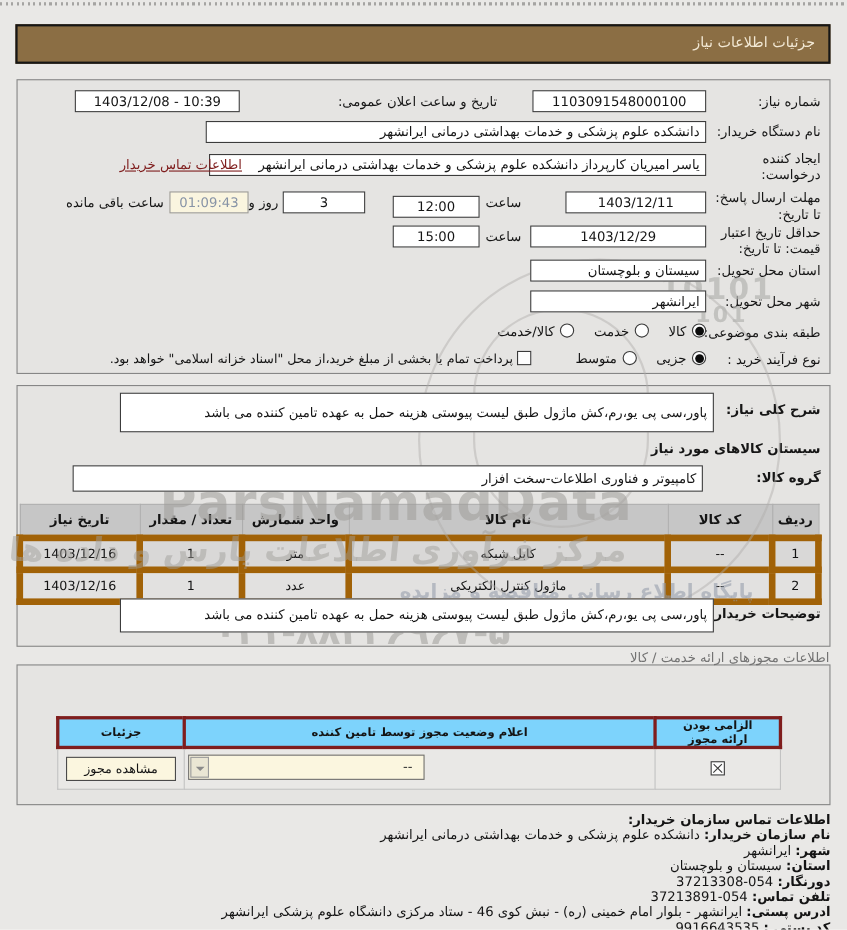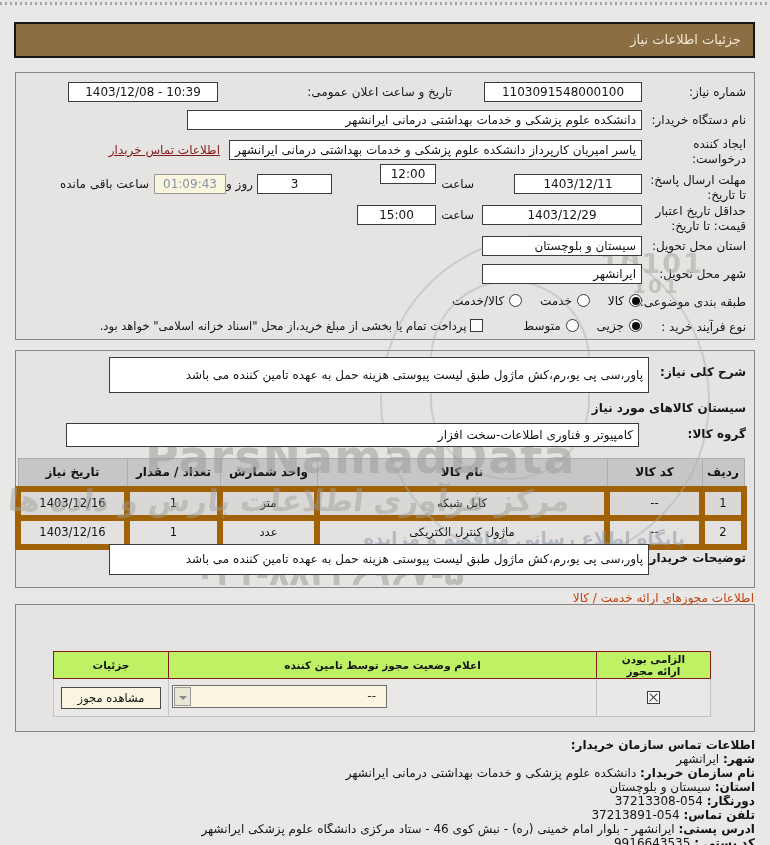--- a/index.html
+++ b/index.html
@@ -35,30 +35,30 @@
       height:1.4px;background:#3a3a3a;}
   .cb.checked:before{transform:rotate(45deg);}
   .cb.checked:after{transform:rotate(-45deg);}
   .rgroup{position:absolute;white-space:nowrap;z-index:2;font-size:12px;line-height:16px;}
   .rgroup .opt{margin-left:14px;}
   table{border-collapse:collapse;table-layout:fixed;position:absolute;z-index:1;}
   #items-table th{background:#c6c6c6;border:1px solid #adadad;font-size:12px;font-weight:bold;height:30px;padding:0 2px;}
   #items-table td{font-size:11.5px;height:29px;text-align:center;border:6px solid #a16207;padding:0 2px;overflow:hidden;white-space:nowrap;}
   #items-table tr.r0 td{background:#d9d8d7;}
   #items-table tr.r1 td{background:#e2e1e0;}
-  #lic-table th{background:#bef264;border:1px solid #7f1d1d;font-weight:bold;font-size:10.5px;height:27px;padding:0 16px;}
+  #lic-table th{background:#7dd3fc;border:3px solid #7f1d1d;font-weight:bold;font-size:10.5px;height:27px;padding:0 16px;}
   #lic-table td{background:#e9e8e6;height:38px;border:1px solid #c2c2c2;text-align:center;vertical-align:middle;}
   .btn{display:inline-block;background:#fbf6df;border:1px solid #4a4a4a;font-size:11.5px;
        padding:3px 16px;cursor:pointer;z-index:3;position:relative;}
   .sel-box{width:215px;height:23px;background:#fbf6df;border:1px solid #6e6e6e;position:relative;
        display:inline-block;z-index:3;cursor:pointer;}
   .sel-val{position:absolute;right:10px;top:0;line-height:21px;font-size:12px;color:#333;}
   .sel-btn{position:absolute;left:1px;top:1px;bottom:1px;width:17px;background:#eae6d4;border:1px solid #9a9a9a;}
   .sel-btn:after{content:"";position:absolute;left:4px;top:8px;border:4px solid transparent;border-top-color:#8a8a8a;}
-  .h3{position:absolute;font-size:12px;color:#c2410c;z-index:2;}
+  .h3{position:absolute;font-size:12px;color:#737373;z-index:2;}
   #contact{position:absolute;top:739px;right:15px;width:742px;z-index:3;font-size:12px;line-height:13.5px;}
   #contact .line{margin-bottom:0.5px;white-space:nowrap;overflow:hidden;}
   
   .wm{position:absolute;z-index:2;pointer-events:none;}
   .wm-circle{border:2px solid rgba(175,174,170,0.45);border-radius:50%;}
   .wm-latin{font-weight:bold;font-size:46px;letter-spacing:1px;color:rgba(158,157,153,0.55);direction:ltr;}
   .wm-script{font-size:30px;font-weight:bold;color:rgba(158,157,153,0.48);transform:skewX(-6deg);white-space:nowrap;}
   .wm-fa{font-size:18px;font-weight:bold;color:rgba(143,153,168,0.55);white-space:nowrap;}
   .wm-phone{font-size:33px;font-weight:bold;letter-spacing:5px;color:rgba(158,157,153,0.55);white-space:nowrap;}
   .wm-digits{font-size:27px;font-weight:bold;color:rgba(180,179,176,0.7);letter-spacing:2px;direction:ltr;}
@@ -77,27 +77,27 @@
 
     <div class="lbl" style="top:12px;right:8px;">شماره نیاز:</div>
     <div class="tb center ltr" style="top:9px;right:112px;width:158px;">1103091548000100</div>
     <div class="lbl" style="top:12px;right:302px;">تاریخ و ساعت اعلان عمومی:</div>
     <div class="tb center ltr" style="top:9px;right:536px;width:150px;">1403/12/08 - 10:39</div>
 
     <div class="lbl" style="top:40px;right:8px;">نام دستگاه خریدار:</div>
     <div class="tb" style="top:37px;right:112px;width:455px;">دانشکده علوم پزشکی و خدمات بهداشتی درمانی ایرانشهر</div>
 
     <div class="lbl" style="top:64px;right:8px;width:92px;">ایجاد کننده درخواست:</div>
-    <div class="tb" style="top:67px;right:112px;width:413px;">یاسر امیریان کارپرداز دانشکده علوم پزشکی و خدمات بهداشتی درمانی ایرانشهر</div>
+    <div class="tb" style="top:67px;right:112px;width:452px;">یاسر امیریان کارپرداز دانشکده علوم پزشکی و خدمات بهداشتی درمانی ایرانشهر</div>
     <a class="link" style="top:70px;right:534px;">اطلاعات تماس خریدار</a>
 
     <div class="lbl" style="top:100px;right:8px;width:100px;">مهلت ارسال پاسخ: تا تاریخ:</div>
     <div class="tb center ltr" style="top:101px;right:112px;width:128px;">1403/12/11</div>
     <div class="lbl" style="top:104px;right:280px;">ساعت</div>
-    <div class="tb center ltr" style="top:91px;right:318px;width:56px;">12:00</div>
+    <div class="tb center ltr" style="top:105px;right:318px;width:79px;">12:00</div>
     <div class="tb center ltr" style="top:101px;right:422px;width:75px;">3</div>
     <div class="lbl" style="top:104px;right:501px;">روز و</div>
     <div class="tb center ltr cream" style="top:101px;right:528px;width:72px;">01:09:43</div>
     <div class="lbl" style="top:104px;right:605px;">ساعت باقی مانده</div>
 
     <div class="lbl" style="top:131px;right:8px;width:100px;">حداقل تاریخ اعتبار قیمت: تا تاریخ:</div>
     <div class="tb center ltr" style="top:132px;right:112px;width:160px;">1403/12/29</div>
     <div class="lbl" style="top:135px;right:280px;">ساعت</div>
     <div class="tb center ltr" style="top:132px;right:318px;width:79px;">15:00</div>
 
@@ -199,22 +199,22 @@
         <td>
           <span class="btn">مشاهده مجوز</span>
         </td>
       </tr>
     </tbody>
       </table>
   </div>
 
   <div id="contact">
     <div class="line b">اطلاعات تماس سازمان خریدار:</div>
+    <div class="line"><span class="b">نام سازمان خریدار:</span> <span>دانشکده علوم پزشکی و خدمات بهداشتی درمانی ایرانشهر</span></div>
     <div class="line"><span class="b">شهر:</span> <span>ایرانشهر</span></div>
-    <div class="line"><span class="b">نام سازمان خریدار:</span> <span>دانشکده علوم پزشکی و خدمات بهداشتی درمانی ایرانشهر</span></div>
     <div class="line"><span class="b">استان:</span> <span>سیستان و بلوچستان</span></div>
     <div class="line"><span class="b">دورنگار:</span> <span class="ltr">37213308-054</span></div>
     <div class="line"><span class="b">تلفن تماس:</span> <span class="ltr">37213891-054</span></div>
     <div class="line"><span class="b">آدرس پستی:</span> <span>ایرانشهر - بلوار امام خمینی (ره) - نبش کوی 46 - ستاد مرکزی دانشگاه علوم پزشکی ایرانشهر</span></div>
     <div class="line"><span class="b">کد پستی :</span> <span>9916643535</span></div>
   </div>
 
   <div class="wm wm-circle" style="top:235px;left:380px;width:330px;height:330px;"></div>
   <div class="wm wm-circle" style="top:280px;left:430px;width:160px;height:200px;border-radius:80px;"></div>
   <div class="wm wm-digits" style="top:248px;left:600px;">10101</div>

